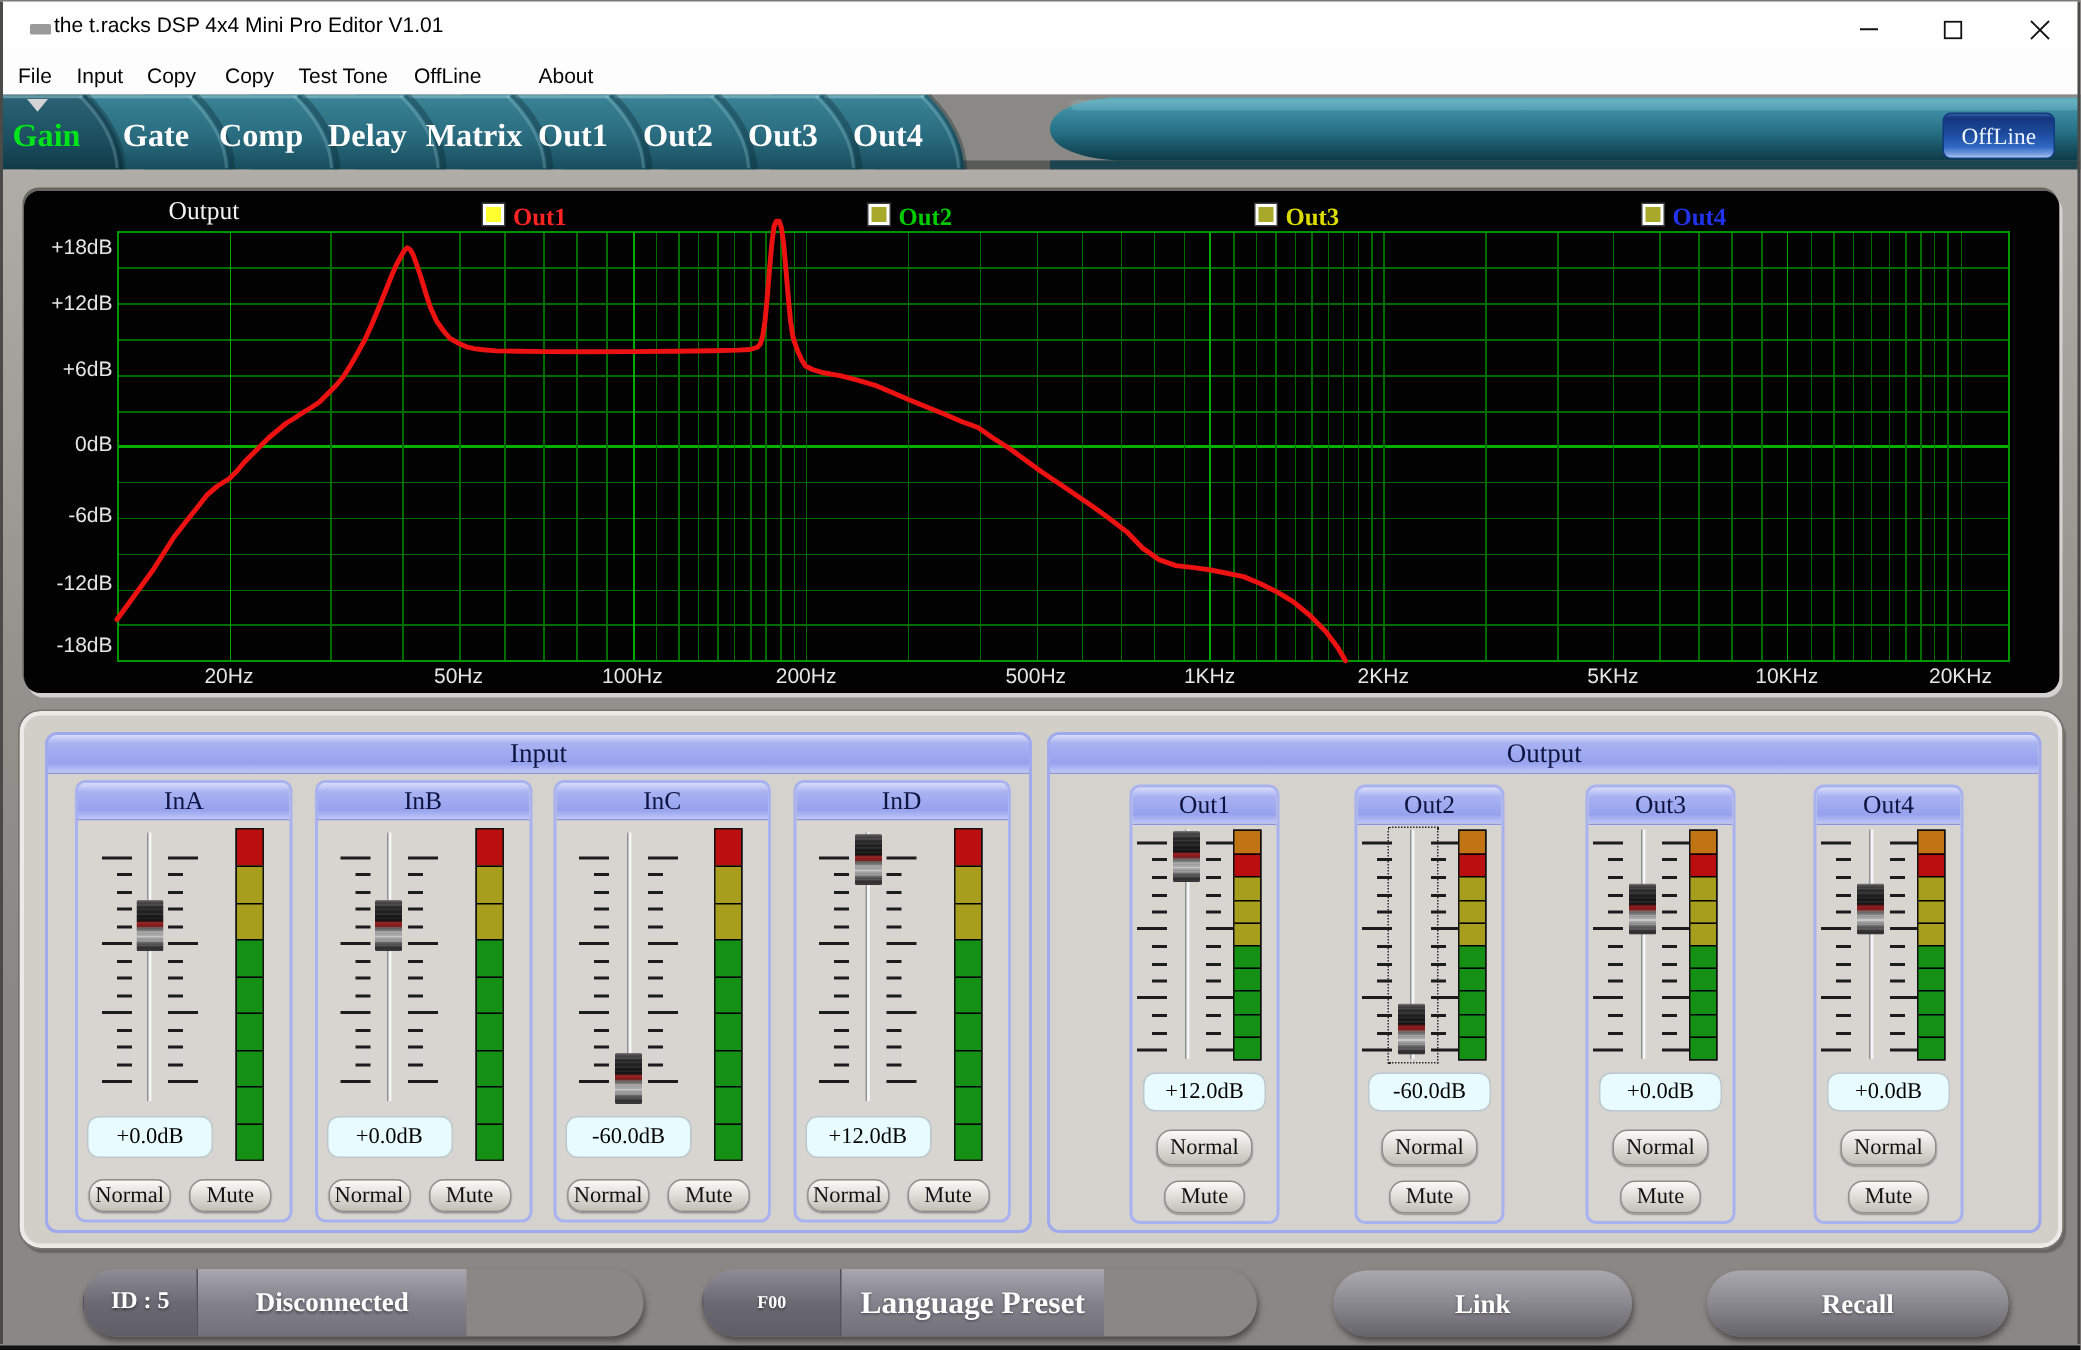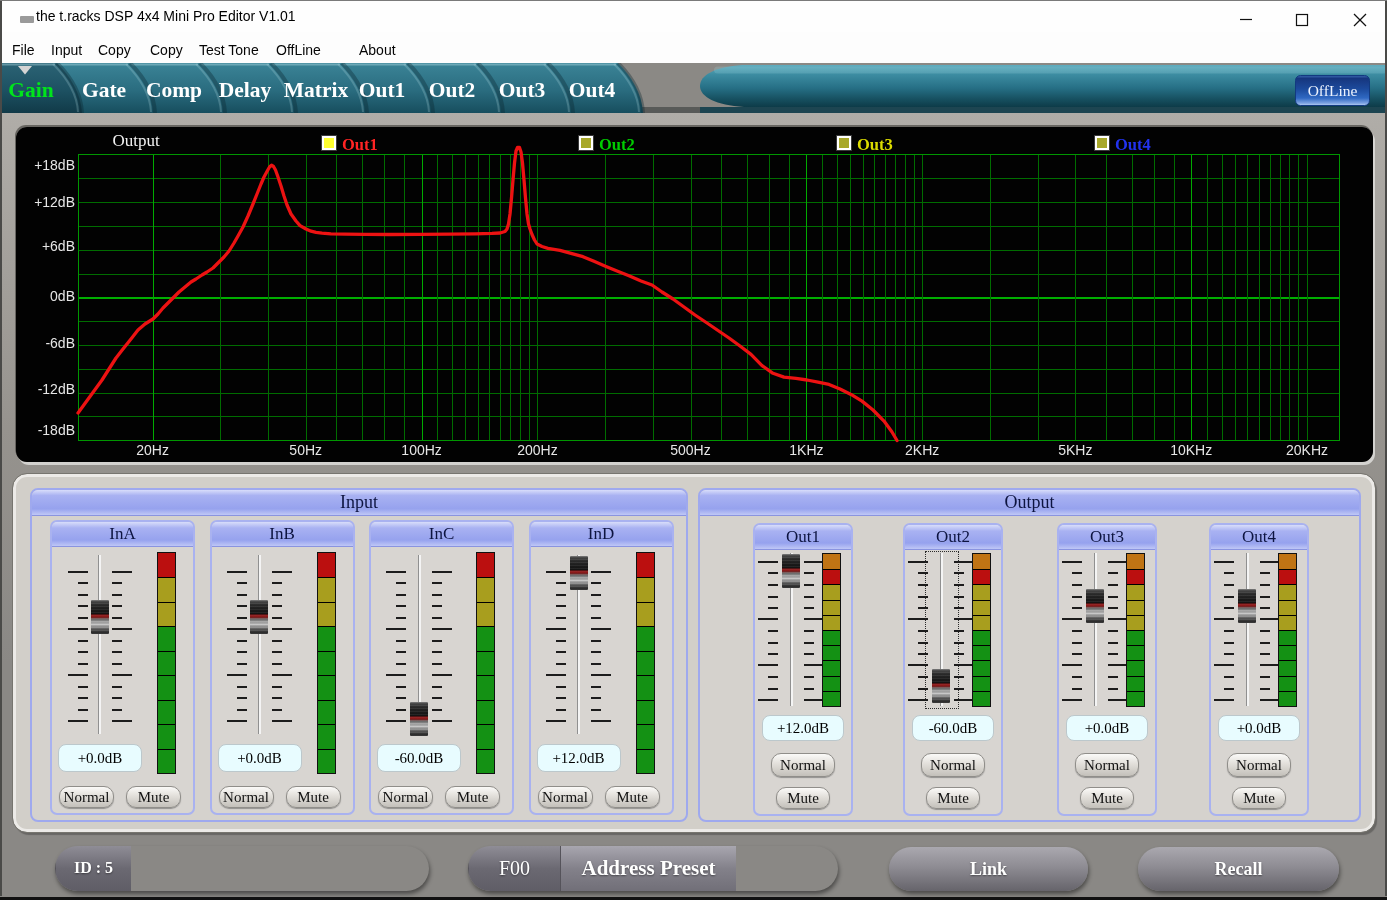--- a/index.html
+++ b/index.html
@@ -592,23 +592,24 @@
     <div style="height:14.2px;border-top:1px solid #000;background:#149114;"></div>
     <div style="height:14.2px;border-top:1px solid #000;background:#149114;"></div>
     <div style="height:14.2px;border-top:1px solid #000;background:#149114;"></div>
     <div style="height:14.2px;border-top:1px solid #000;background:#149114;"></div>
   </div>
 <div style="position:absolute;left:1218px;top:715px;width:80px;height:24px;background:#e8fcff;border:1px solid #bcc8cc;border-radius:8px;text-align:center;font-family:'Liberation Serif',serif;font-size:15px;color:#000;line-height:24px;">+0.0dB</div>
 <div class="btn" style="left:1227px;top:753px;width:62px;height:22px;line-height:22px;">Normal</div>
 <div class="btn" style="left:1232px;top:787px;width:52px;height:20px;line-height:20px;">Mute</div>
 <div style="position:absolute;left:55px;top:846px;width:374px;height:45px;border-radius:23px;overflow:hidden;box-shadow:1px 3px 4px rgba(0,0,0,0.45);">
     <div style="float:left;width:76px;height:100%;background:linear-gradient(#8f8d96,#6b6972 50%,#5f5d66);border-left:1px solid #55535a;box-sizing:border-box;text-align:center;font-family:'Liberation Serif',serif;font-weight:bold;font-size:16px;color:#fff;line-height:44px;text-shadow:0 1px 2px rgba(0,0,0,0.45);">ID : 5</div>
+    <div style="float:left;width:180px;height:100%;background:linear-gradient(#a8a6af,#83818a 50%,#716f78);border-left:1px solid #55535a;box-sizing:border-box;text-align:center;font-family:'Liberation Serif',serif;font-weight:bold;font-size:18px;color:#fff;line-height:44px;text-shadow:0 1px 2px rgba(0,0,0,0.45);">Disconnected</div>
   </div>
 <div style="position:absolute;left:468px;top:846px;width:370px;height:45px;border-radius:23px;overflow:hidden;box-shadow:1px 3px 4px rgba(0,0,0,0.45);">
-    <div style="float:left;width:92px;height:100%;background:linear-gradient(#8f8d96,#6b6972 50%,#5f5d66);border-left:1px solid #55535a;box-sizing:border-box;text-align:center;font-family:'Liberation Serif',serif;font-weight:normal;font-size:20px;color:#fff;line-height:44px;text-shadow:0 1px 2px rgba(0,0,0,0.45);">F00</div>
-    <div style="float:left;width:176px;height:100%;background:linear-gradient(#a8a6af,#83818a 50%,#716f78);border-left:1px solid #55535a;box-sizing:border-box;text-align:center;font-family:'Liberation Serif',serif;font-weight:bold;font-size:21px;color:#fff;line-height:44px;text-shadow:0 1px 2px rgba(0,0,0,0.45);">Address Preset</div>
+    <div style="float:left;width:92px;height:100%;background:linear-gradient(#8f8d96,#6b6972 50%,#5f5d66);border-left:1px solid #55535a;box-sizing:border-box;text-align:center;font-family:'Liberation Serif',serif;font-weight:bold;font-size:12px;color:#fff;line-height:44px;text-shadow:0 1px 2px rgba(0,0,0,0.45);">F00</div>
+    <div style="float:left;width:176px;height:100%;background:linear-gradient(#a8a6af,#83818a 50%,#716f78);border-left:1px solid #55535a;box-sizing:border-box;text-align:center;font-family:'Liberation Serif',serif;font-weight:bold;font-size:21px;color:#fff;line-height:44px;text-shadow:0 1px 2px rgba(0,0,0,0.45);">Language Preset</div>
   </div>
 <div style="position:absolute;left:889px;top:847px;width:199px;height:44px;border-radius:22px;background:linear-gradient(#aaa8af,#8e8c93 45%,#66646b);box-shadow:1px 3px 4px rgba(0,0,0,0.45);text-align:center;font-family:'Liberation Serif',serif;font-weight:bold;font-size:18px;color:#fff;line-height:44px;text-shadow:0 1px 2px rgba(0,0,0,0.45);">Link</div>
 <div style="position:absolute;left:1138px;top:847px;width:201px;height:44px;border-radius:22px;background:linear-gradient(#aaa8af,#8e8c93 45%,#66646b);box-shadow:1px 3px 4px rgba(0,0,0,0.45);text-align:center;font-family:'Liberation Serif',serif;font-weight:bold;font-size:18px;color:#fff;line-height:44px;text-shadow:0 1px 2px rgba(0,0,0,0.45);">Recall</div>
 
 <div style="position:absolute;left:0;top:897px;width:1387px;height:3px;background:#111;"></div>
 <div style="position:absolute;left:0;top:1px;width:2px;height:895px;background:#4a4a48;"></div>
 <div style="position:absolute;left:1385px;top:1px;width:2px;height:895px;background:#4a4a48;"></div>
 
 </body></html>

